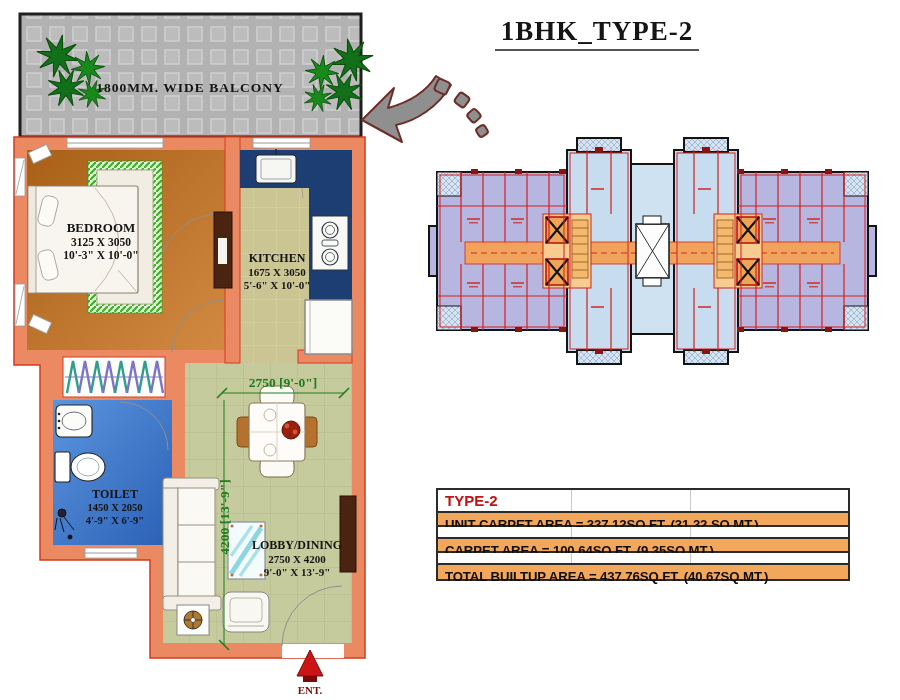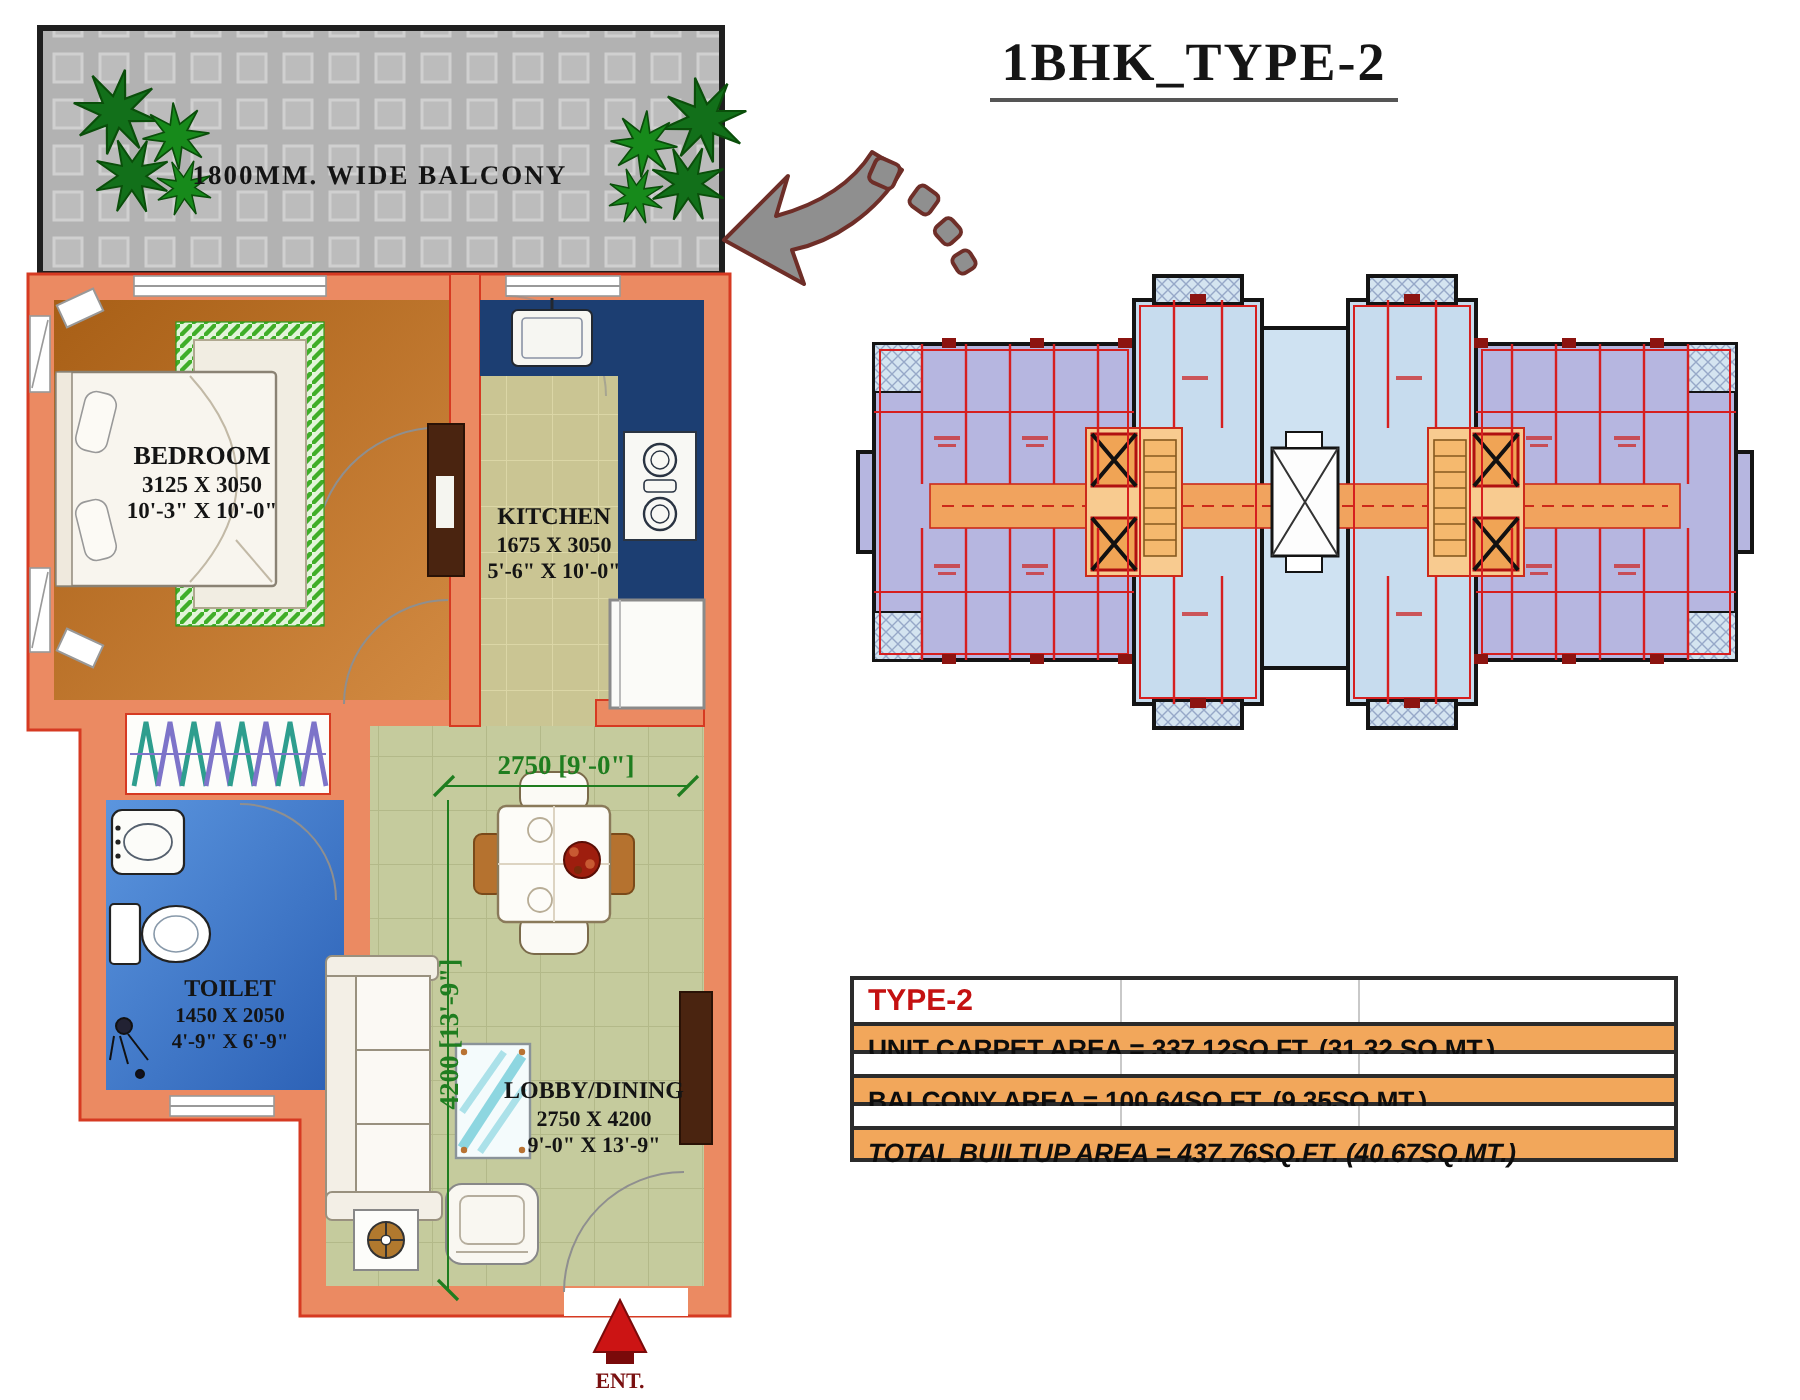--- a/index.html
+++ b/index.html
@@ -7,21 +7,21 @@
           font-family:"Liberation Serif",serif;}
   .abs{position:absolute;}
   
   #plan-title{left:432px;top:16px;width:330px;text-align:center;}
   #plan-title span{display:inline-block;font-size:27px;font-weight:bold;color:#151515;
      letter-spacing:1px;border-bottom:2.5px solid #555;padding:0 6px 2px 6px;}
   
   #keyplan-caption{left:470px;top:368px;width:290px;text-align:center;color:#141414;}
   #keyplan-caption div{font-size:18px;font-weight:bold;letter-spacing:1px;line-height:21px;}
   
-  #area-table{left:425px;top:488px;width:410px;border:2px solid #2b2b2b;background:#701a75;
+  #area-table{left:436px;top:488px;width:410px;border:2px solid #2b2b2b;background:#701a75;
       font-family:"Liberation Sans",sans-serif;}
   .tbl-row{position:relative;box-sizing:border-box;}
   .tbl-header{height:23px;background:#fff;border-bottom:2px solid #2b2b2b;
       background-image:linear-gradient(#c9c9c9,#c9c9c9),linear-gradient(#c9c9c9,#c9c9c9);
       background-size:1px 100%,1px 100%;background-position:133px 0,252px 0;background-repeat:no-repeat;}
   .tbl-header span{position:absolute;left:7px;top:2px;font-size:15px;font-weight:bold;color:#c41111;}
   .tbl-orange{height:14px;background:#f2a75b;border-bottom:2px solid #2b2b2b;}
   .tbl-orange span{position:absolute;left:7px;top:4px;font-size:13.2px;font-weight:bold;color:#0d0d0d;letter-spacing:-0.1px;}
   .tbl-gap{height:12px;background:#fff;border-bottom:2px solid #2b2b2b;
       background-image:linear-gradient(#c9c9c9,#c9c9c9),linear-gradient(#c9c9c9,#c9c9c9);
@@ -402,21 +402,21 @@
 
   <div class="abs" id="area-table">
     <div class="tbl-row tbl-header">
       <span>TYPE-2</span>
     </div>
     <div class="tbl-row tbl-orange">
       <span>UNIT CARPET AREA = 337.12SQ.FT. (31.32 SQ.MT.)</span>
     </div>
     <div class="tbl-row tbl-gap"></div>
     <div class="tbl-row tbl-orange">
-      <span>BALCONY AREA = 100.64SQ.FT. (9.35SQ.MT.)</span>
+      <span>CARPET AREA = 100.64SQ.FT. (9.35SQ.MT.)</span>
     </div>
     <div class="tbl-row tbl-gap"></div>
-    <div class="tbl-row tbl-orange" style="border-bottom:none;font-style:italic;">
+    <div class="tbl-row tbl-orange" style="border-bottom:none;">
       <span>TOTAL BUILTUP AREA = 437.76SQ.FT. (40.67SQ.MT.)</span>
     </div>
   </div>
 
 </div>
 
 </body></html>

